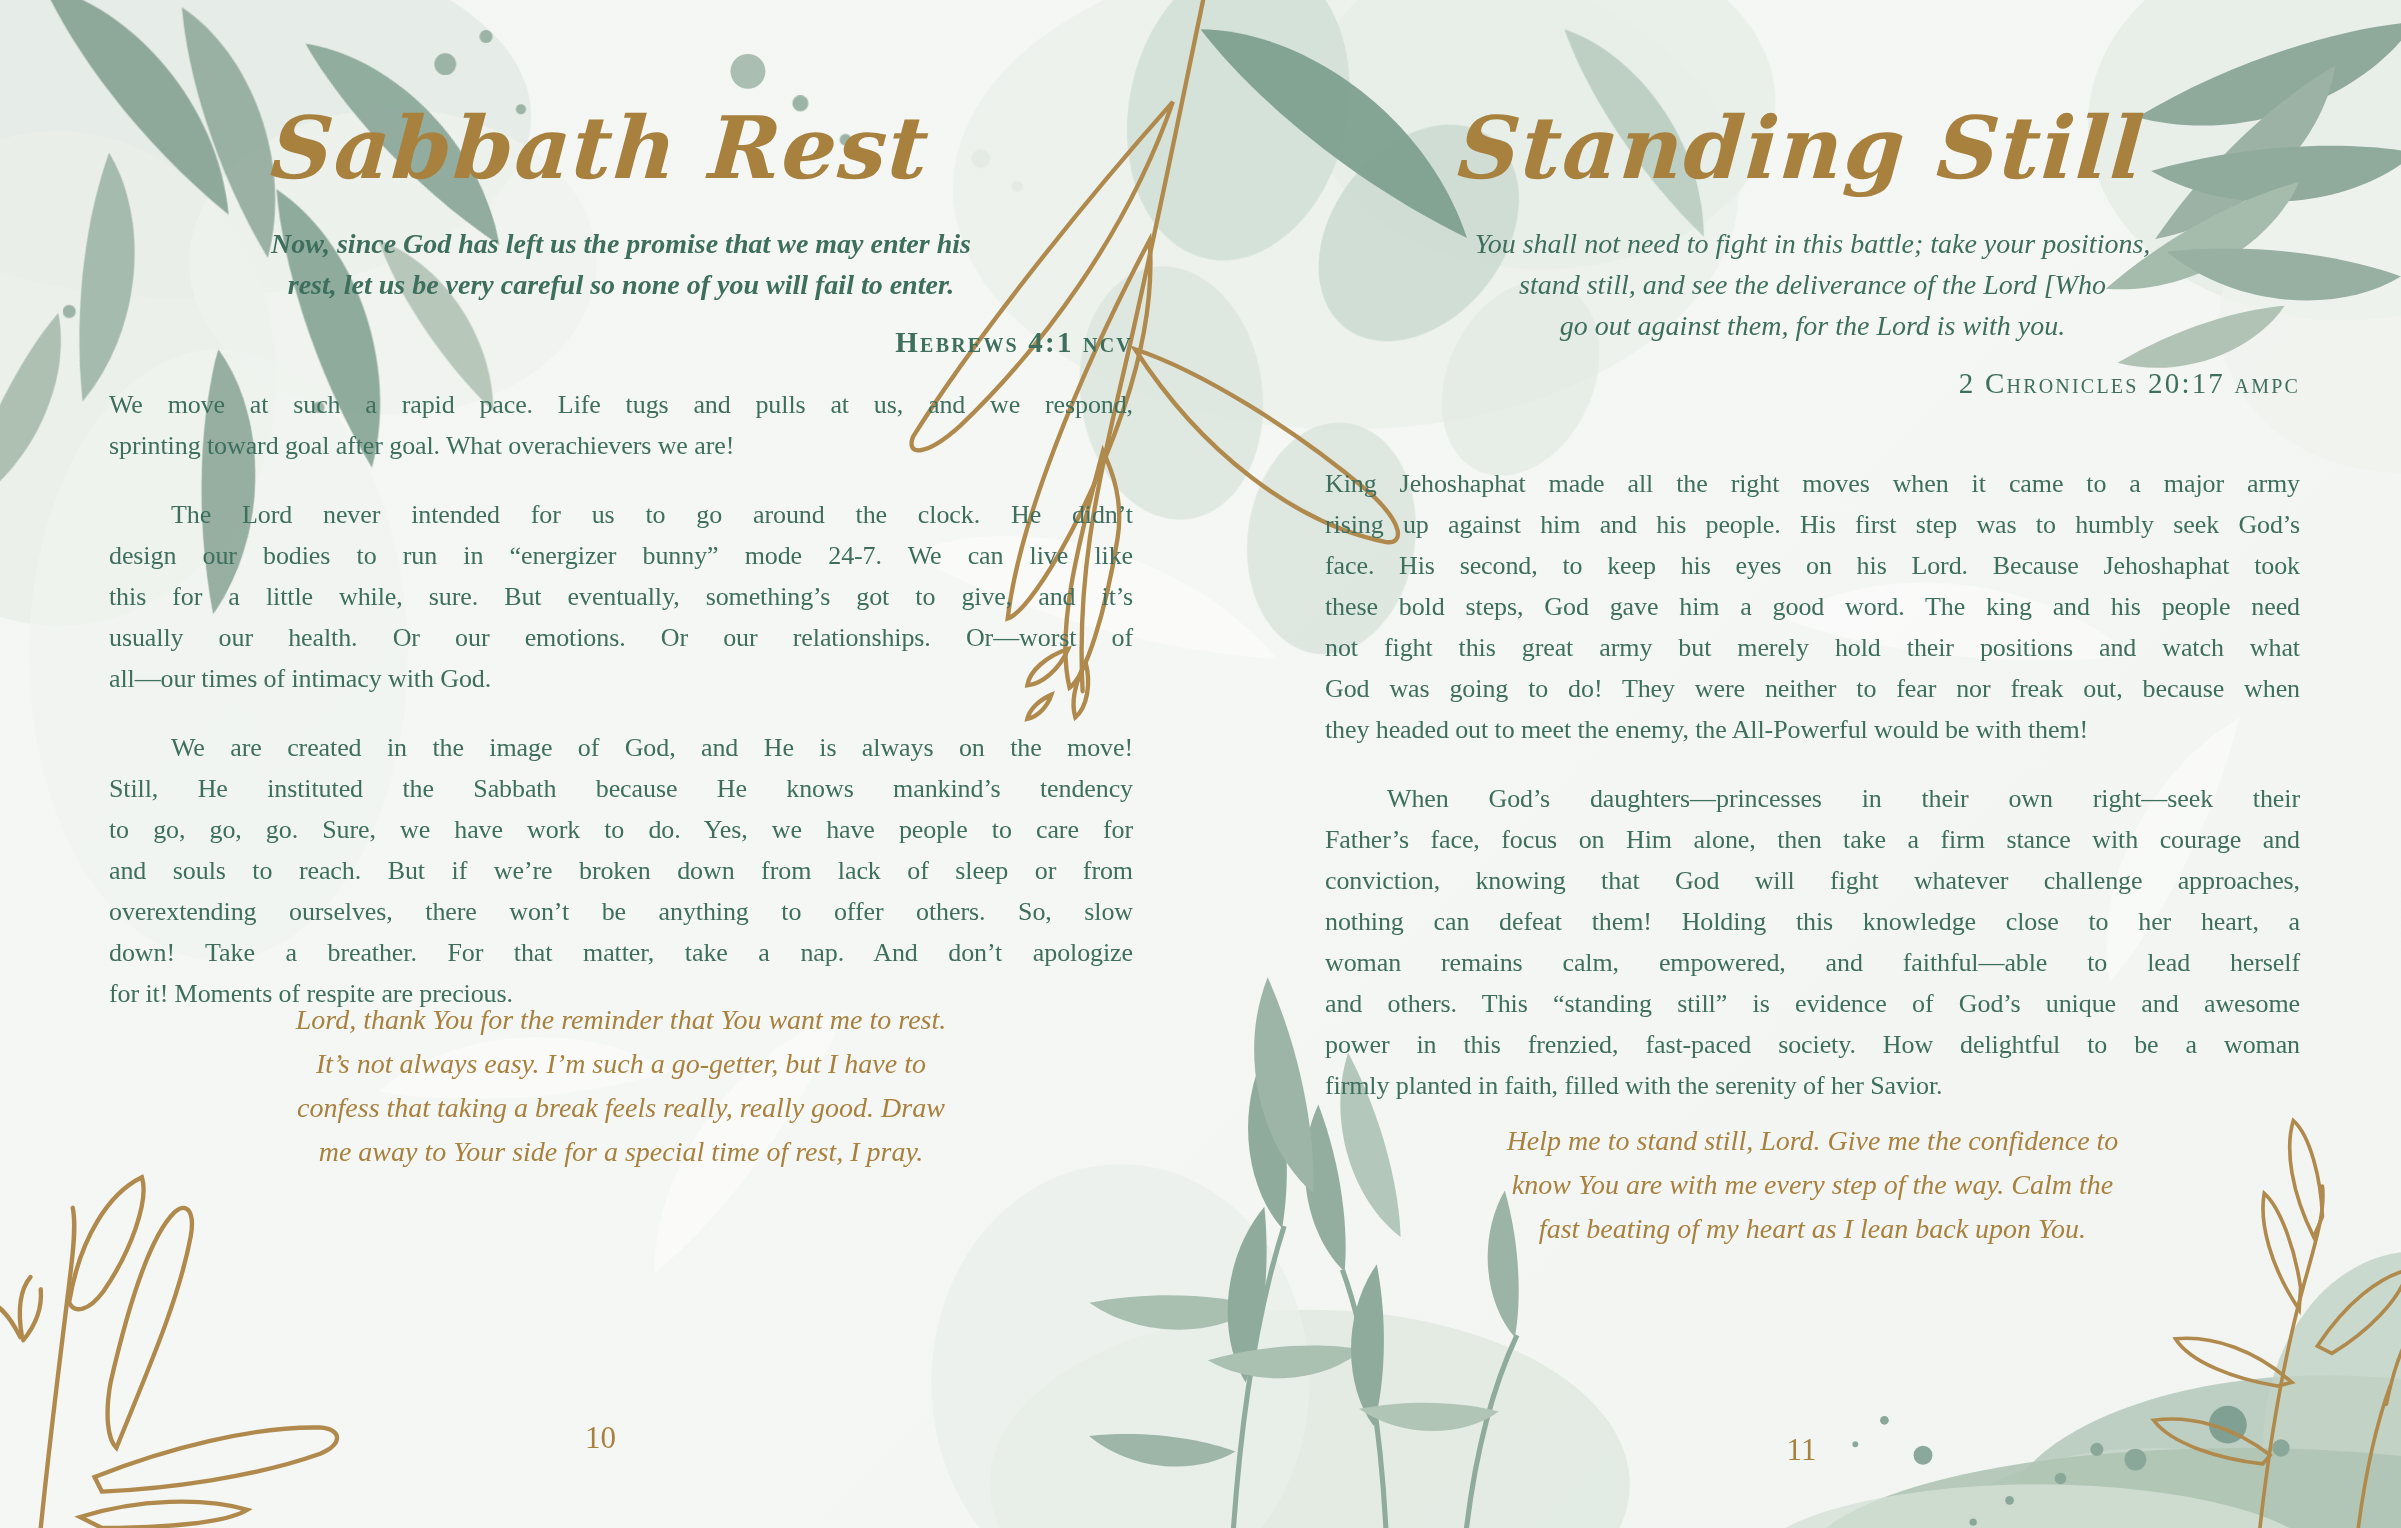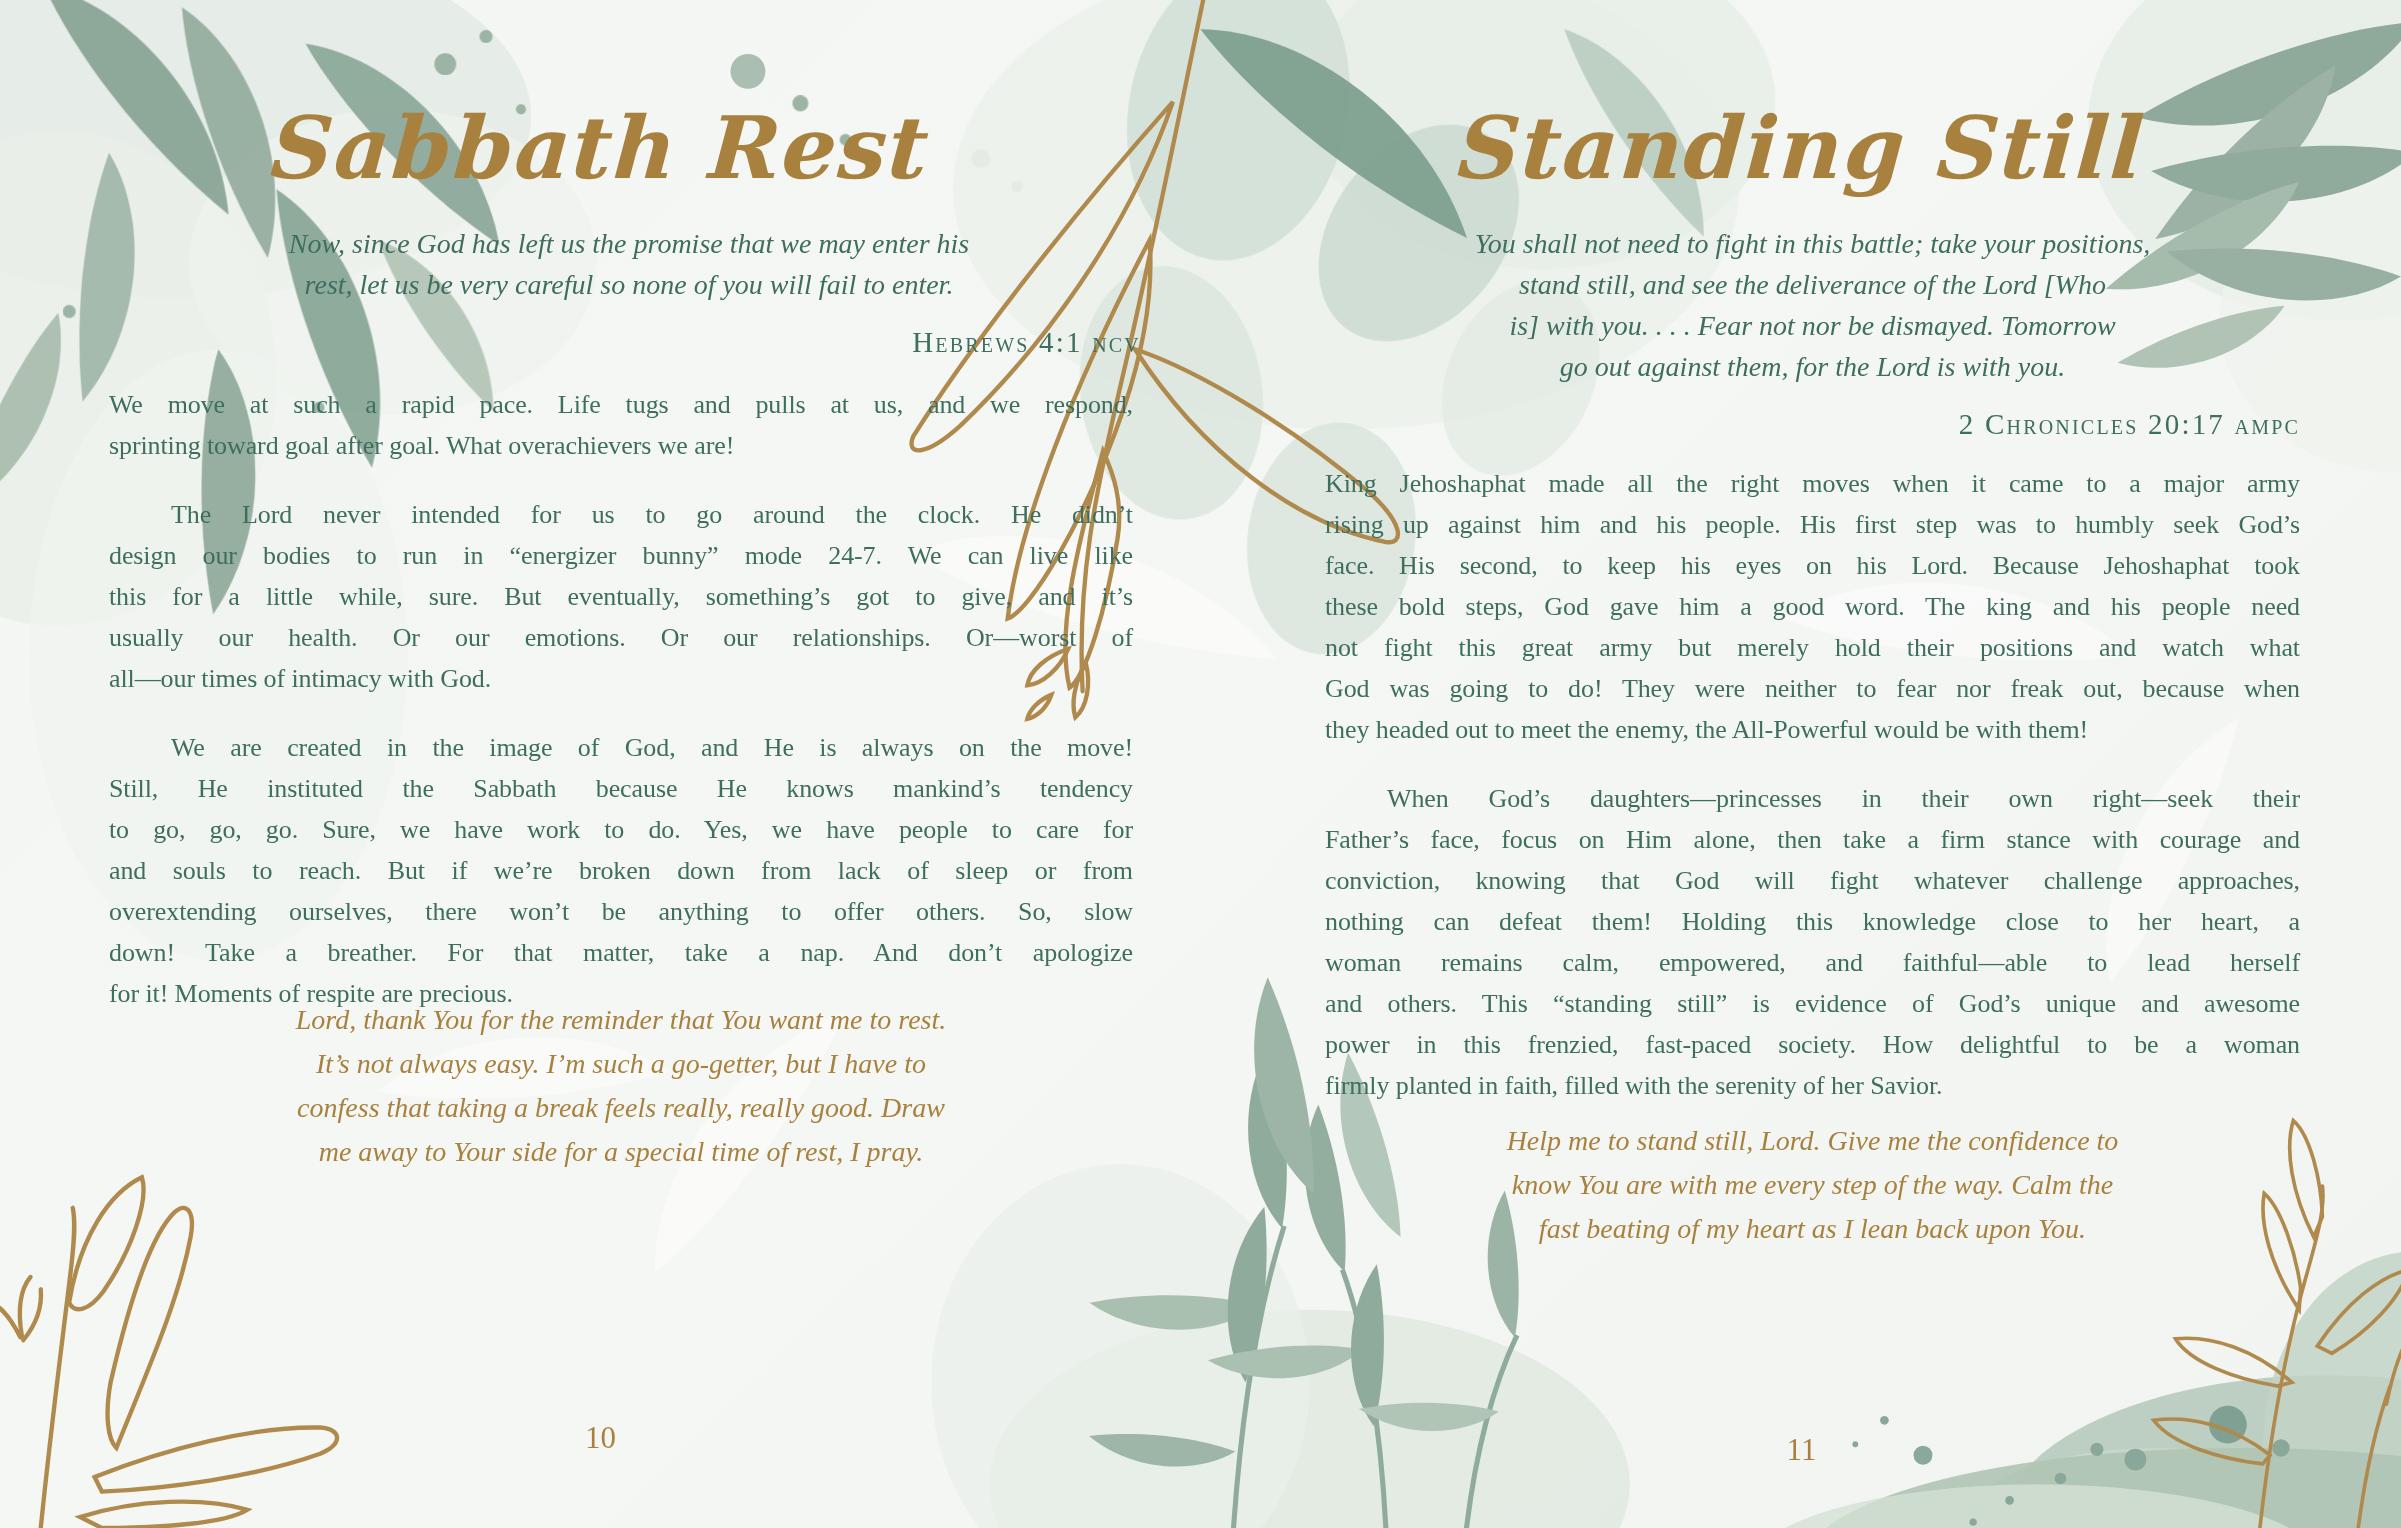--- a/index.html
+++ b/index.html
@@ -30,21 +30,21 @@
     letter-spacing:1.5px;
     color:var(--gold);
     transform:skewX(-4deg);
   }
 
   .epigraph{
     position:absolute;top:223px;
     font-style:italic;
     font-size:28px;line-height:41px;
   }
-  .page.left .epigraph{left:117px;width:1024px;}
+  .page.left .epigraph{left:109px;width:1024px;font-weight:bold;}
   .page.right .epigraph{left:124px;width:975px;}
   .epigraph .tline{text-align:center;}
 
   .attribution{
     display:block;margin-top:17px;
     font-style:normal;
     font-variant:small-caps;
     letter-spacing:2.2px;
     font-size:29px;line-height:41px;
     text-align:right;
@@ -266,21 +266,20 @@
       </div>
     <div class="page-number">10</div>
   </section>
 
   <section class="page right">
     <h1 class="title">Standing Still</h1>
     <div class="epigraph">
       <div>
           <div class="tline">You shall not need to fight in this battle; take your positions,</div>
           <div class="tline">stand still, and see the deliverance of the Lord [Who</div>
-          <div class="tline">is] with you. . . . Fear not nor be dismayed. Tomorrow</div>
           <div class="tline last">go out against them, for the Lord is with you.</div>
         </div>
       <div class="attribution">2 Chronicles 20:17 ampc</div>
     </div>
     <div class="body-block">
       <div class="para">
           <div class="tline">King Jehoshaphat made all the right moves when it came to a major army</div>
           <div class="tline">rising up against him and his people. His first step was to humbly seek God’s</div>
           <div class="tline">face. His second, to keep his eyes on his Lord. Because Jehoshaphat took</div>
           <div class="tline">these bold steps, God gave him a good word. The king and his people need</div>

